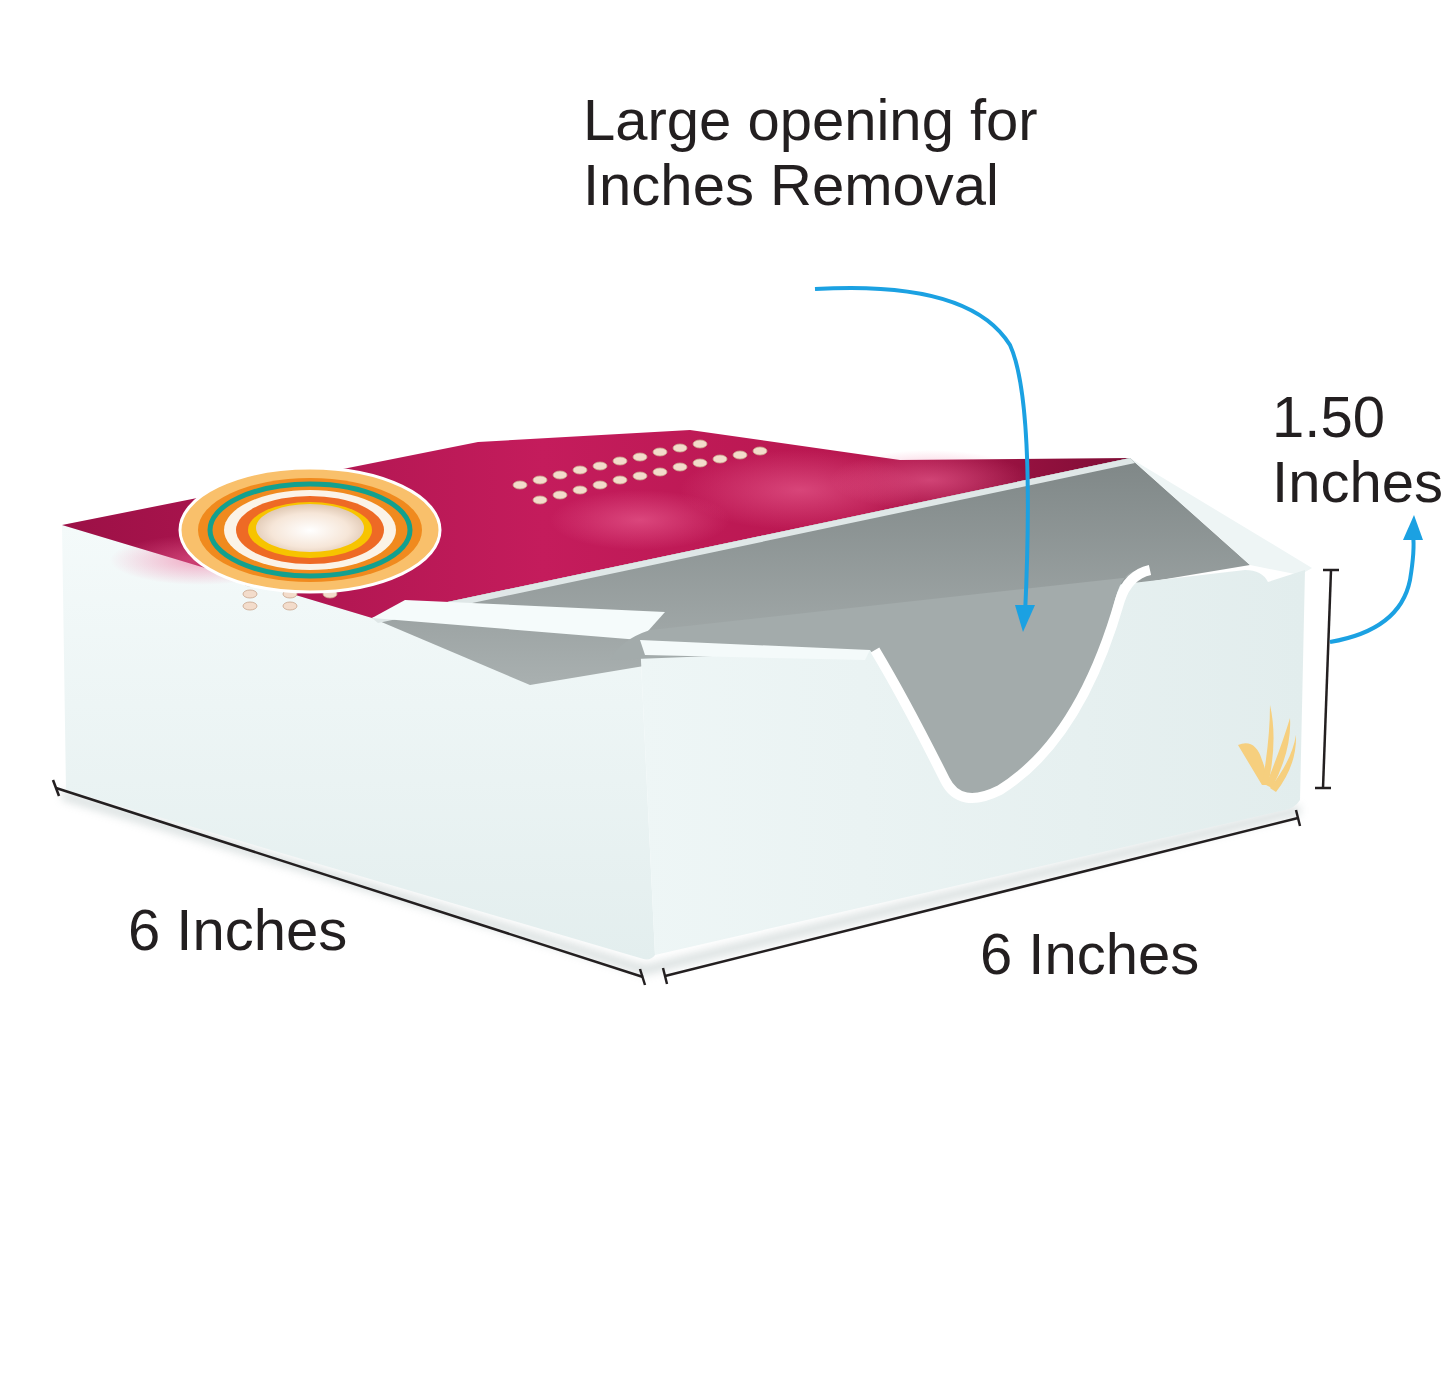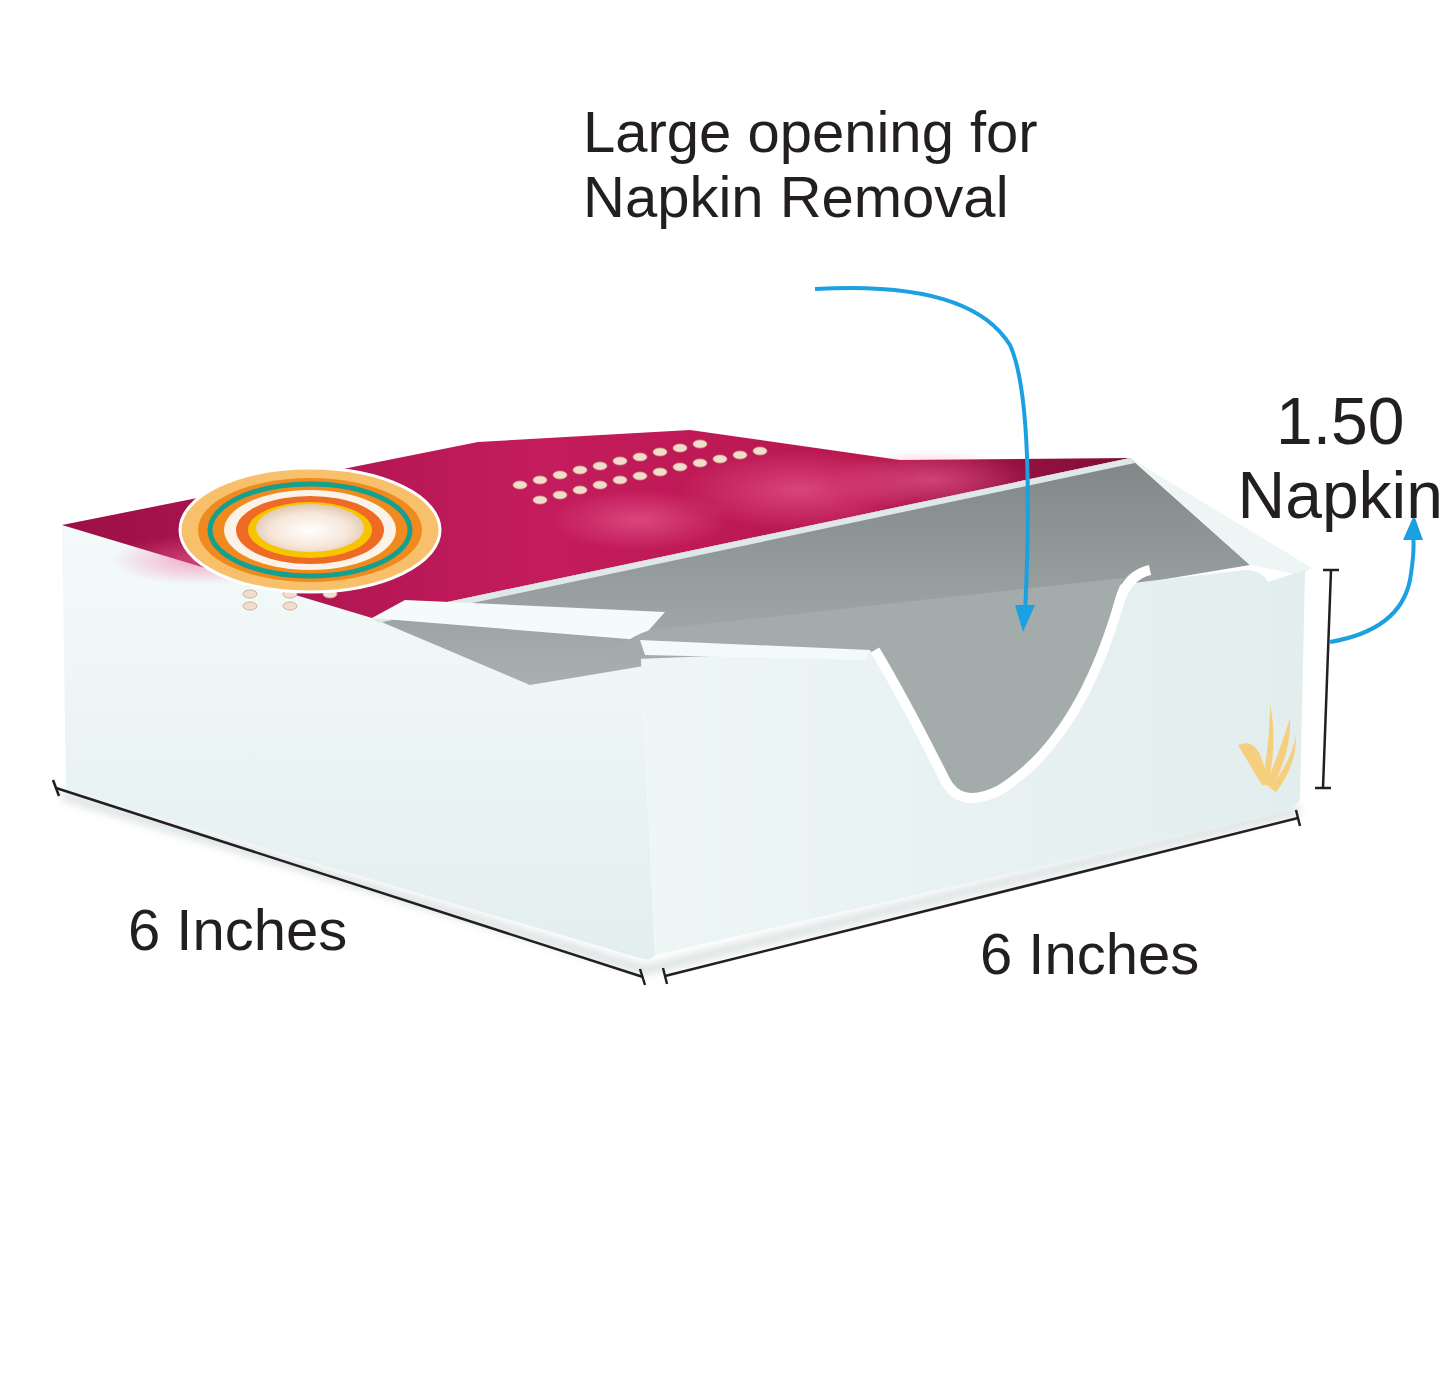--- a/index.html
+++ b/index.html
@@ -1,20 +1,20 @@
 <!DOCTYPE html>
 <html><head>
 <meta charset="utf-8">
 <style>
   html, body { margin: 0; padding: 0; background: #ffffff; }
   body { width: 1445px; height: 1377px; position: relative; overflow: hidden;
          font-family: "Liberation Sans", sans-serif; color: #231f20; }
   .label { position: absolute; font-family: "Liberation Sans", sans-serif; color: #231f20; line-height: 1.12; white-space: nowrap; }
-  #callout { left: 583px; top: 100px; font-size: 58px; }
-  #height-label { right: 2px; top: 385px; font-size: 66px; text-align: center; }
+  #callout { left: 583px; top: 88px; font-size: 58px; }
+  #height-label { right: 2px; top: 385px; font-size: 58px; text-align: left; }
   #left-width { left: 128px; top: 898px; font-size: 58px; }
   #right-width { left: 980px; top: 922px; font-size: 58px; }
   svg#scene { position: absolute; left: 0; top: 0; }
 </style>
 </head>
 <body>
 
 <svg id="scene" width="1445" height="1377" viewBox="0 0 1445 1377">
   <defs>
     <linearGradient id="lidGrad" x1="0" y1="0" x2="1" y2="0">
@@ -158,22 +158,22 @@
     <path d="M1015 605 L1035 605 L1023 632 Z" fill="#1ba1e2"></path>
   </g>
   <g>
     <path d="M1330 642 Q1400 630 1410 580 Q1415 550 1413 535" stroke="#1ba1e2" stroke-width="4" fill="none"></path>
     <path d="M1403 540 L1423 540 L1414 515 Z" fill="#1ba1e2"></path>
   </g>
 </svg>
 
 <div id="callout" class="label">
   <div>Large opening for</div>
-  <div>Napkin Removal</div>
+  <div>Inches Removal</div>
 </div>
 
 <div id="height-label" class="label">
   <div>1.50</div>
-  <div>Napkin</div>
+  <div>Inches</div>
 </div>
 
 <div id="left-width" class="label">6 Inches</div>
 <div id="right-width" class="label">6 Inches</div>
 
 </body></html>

